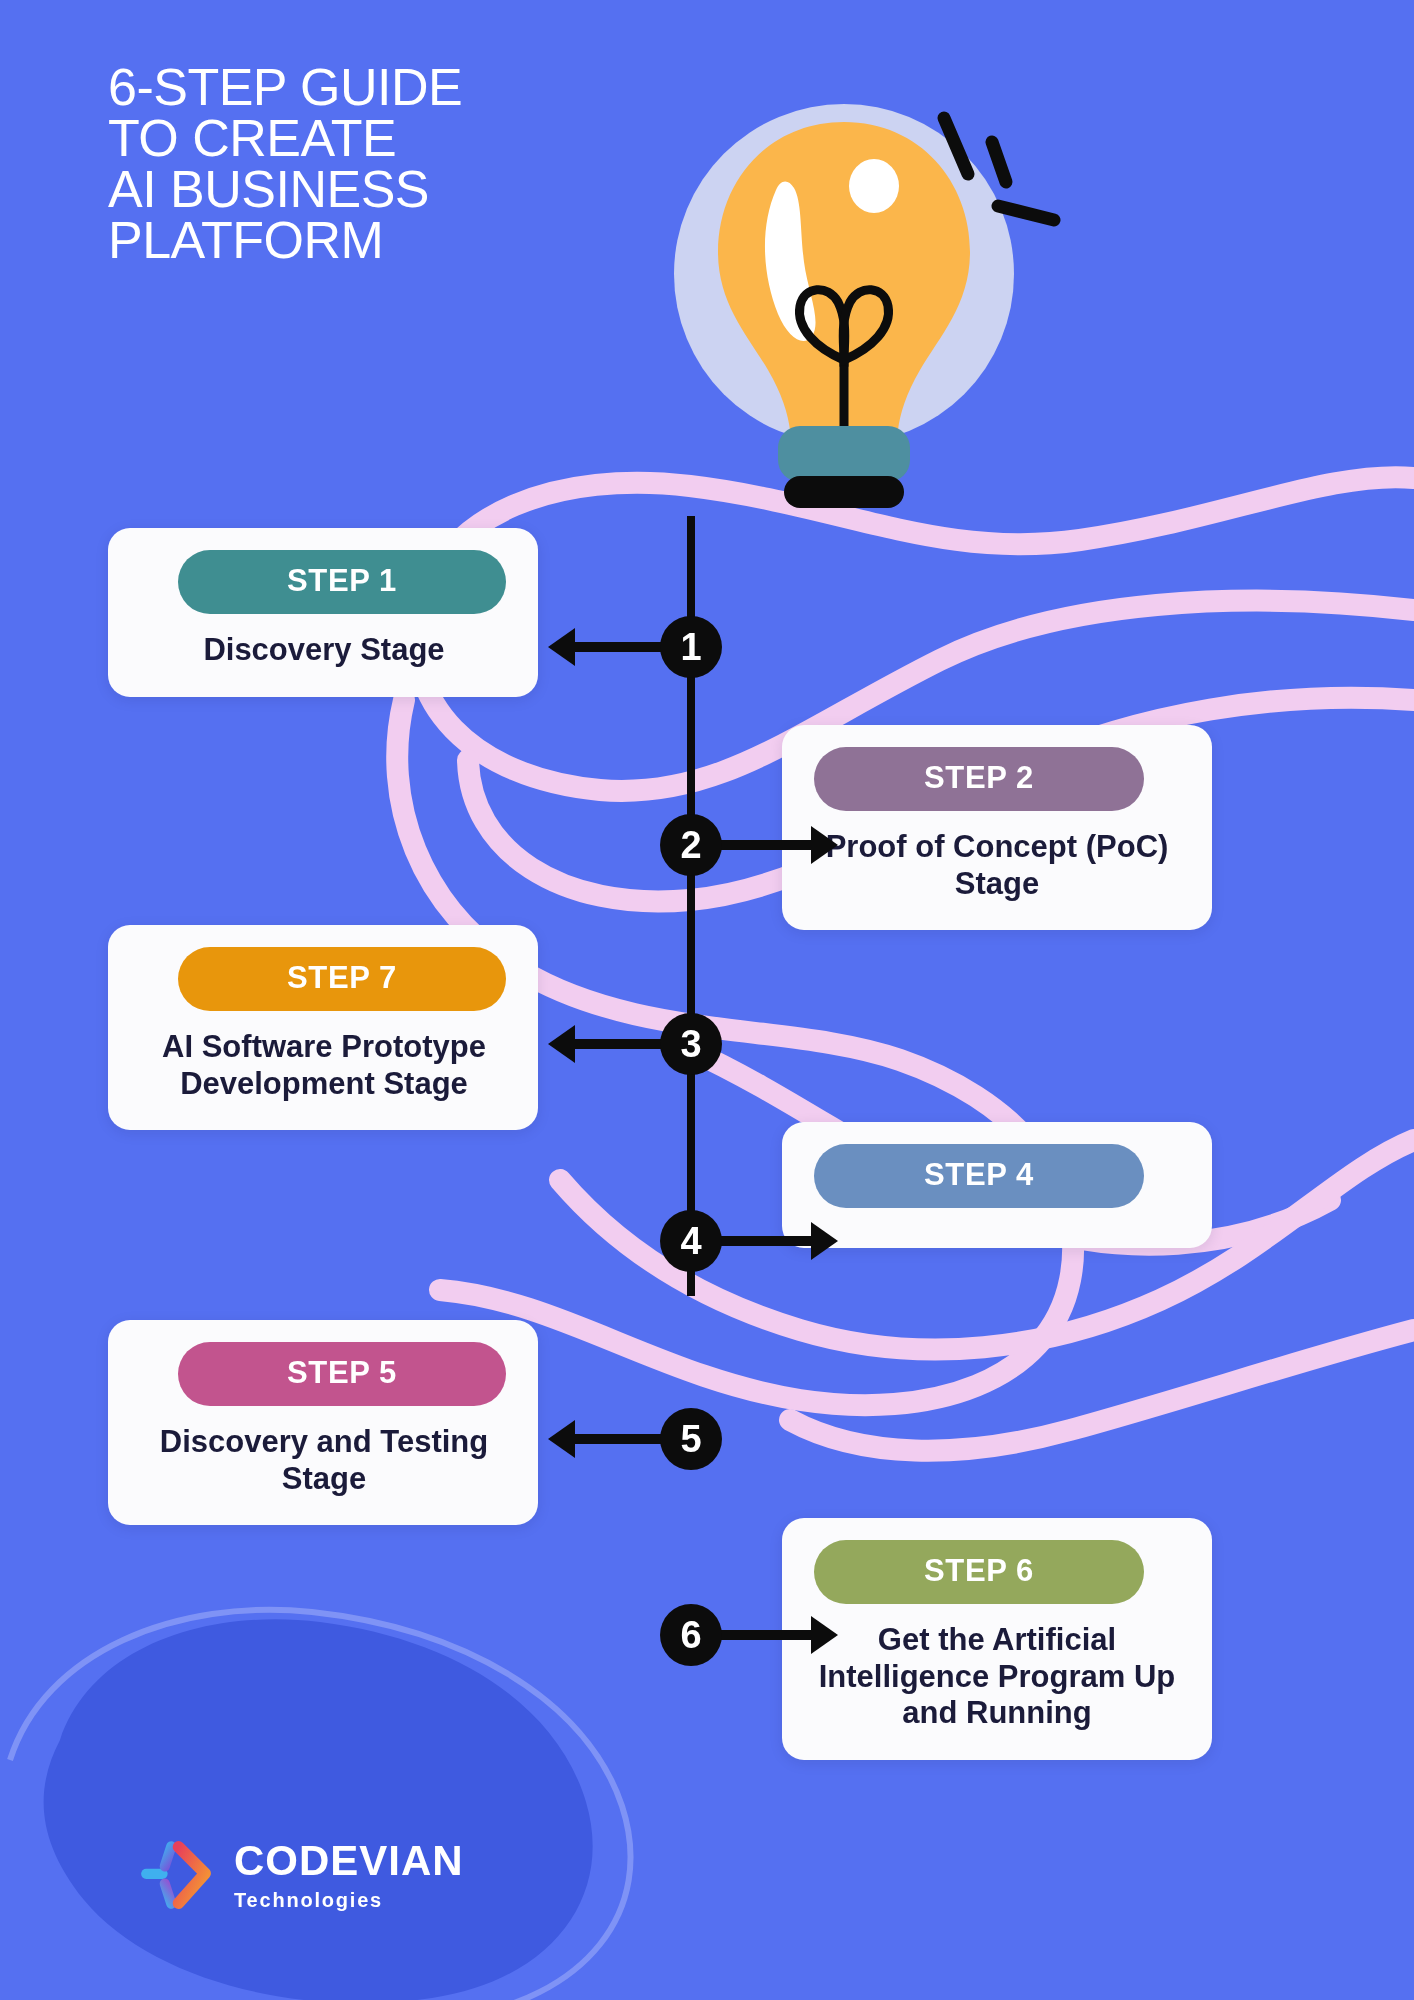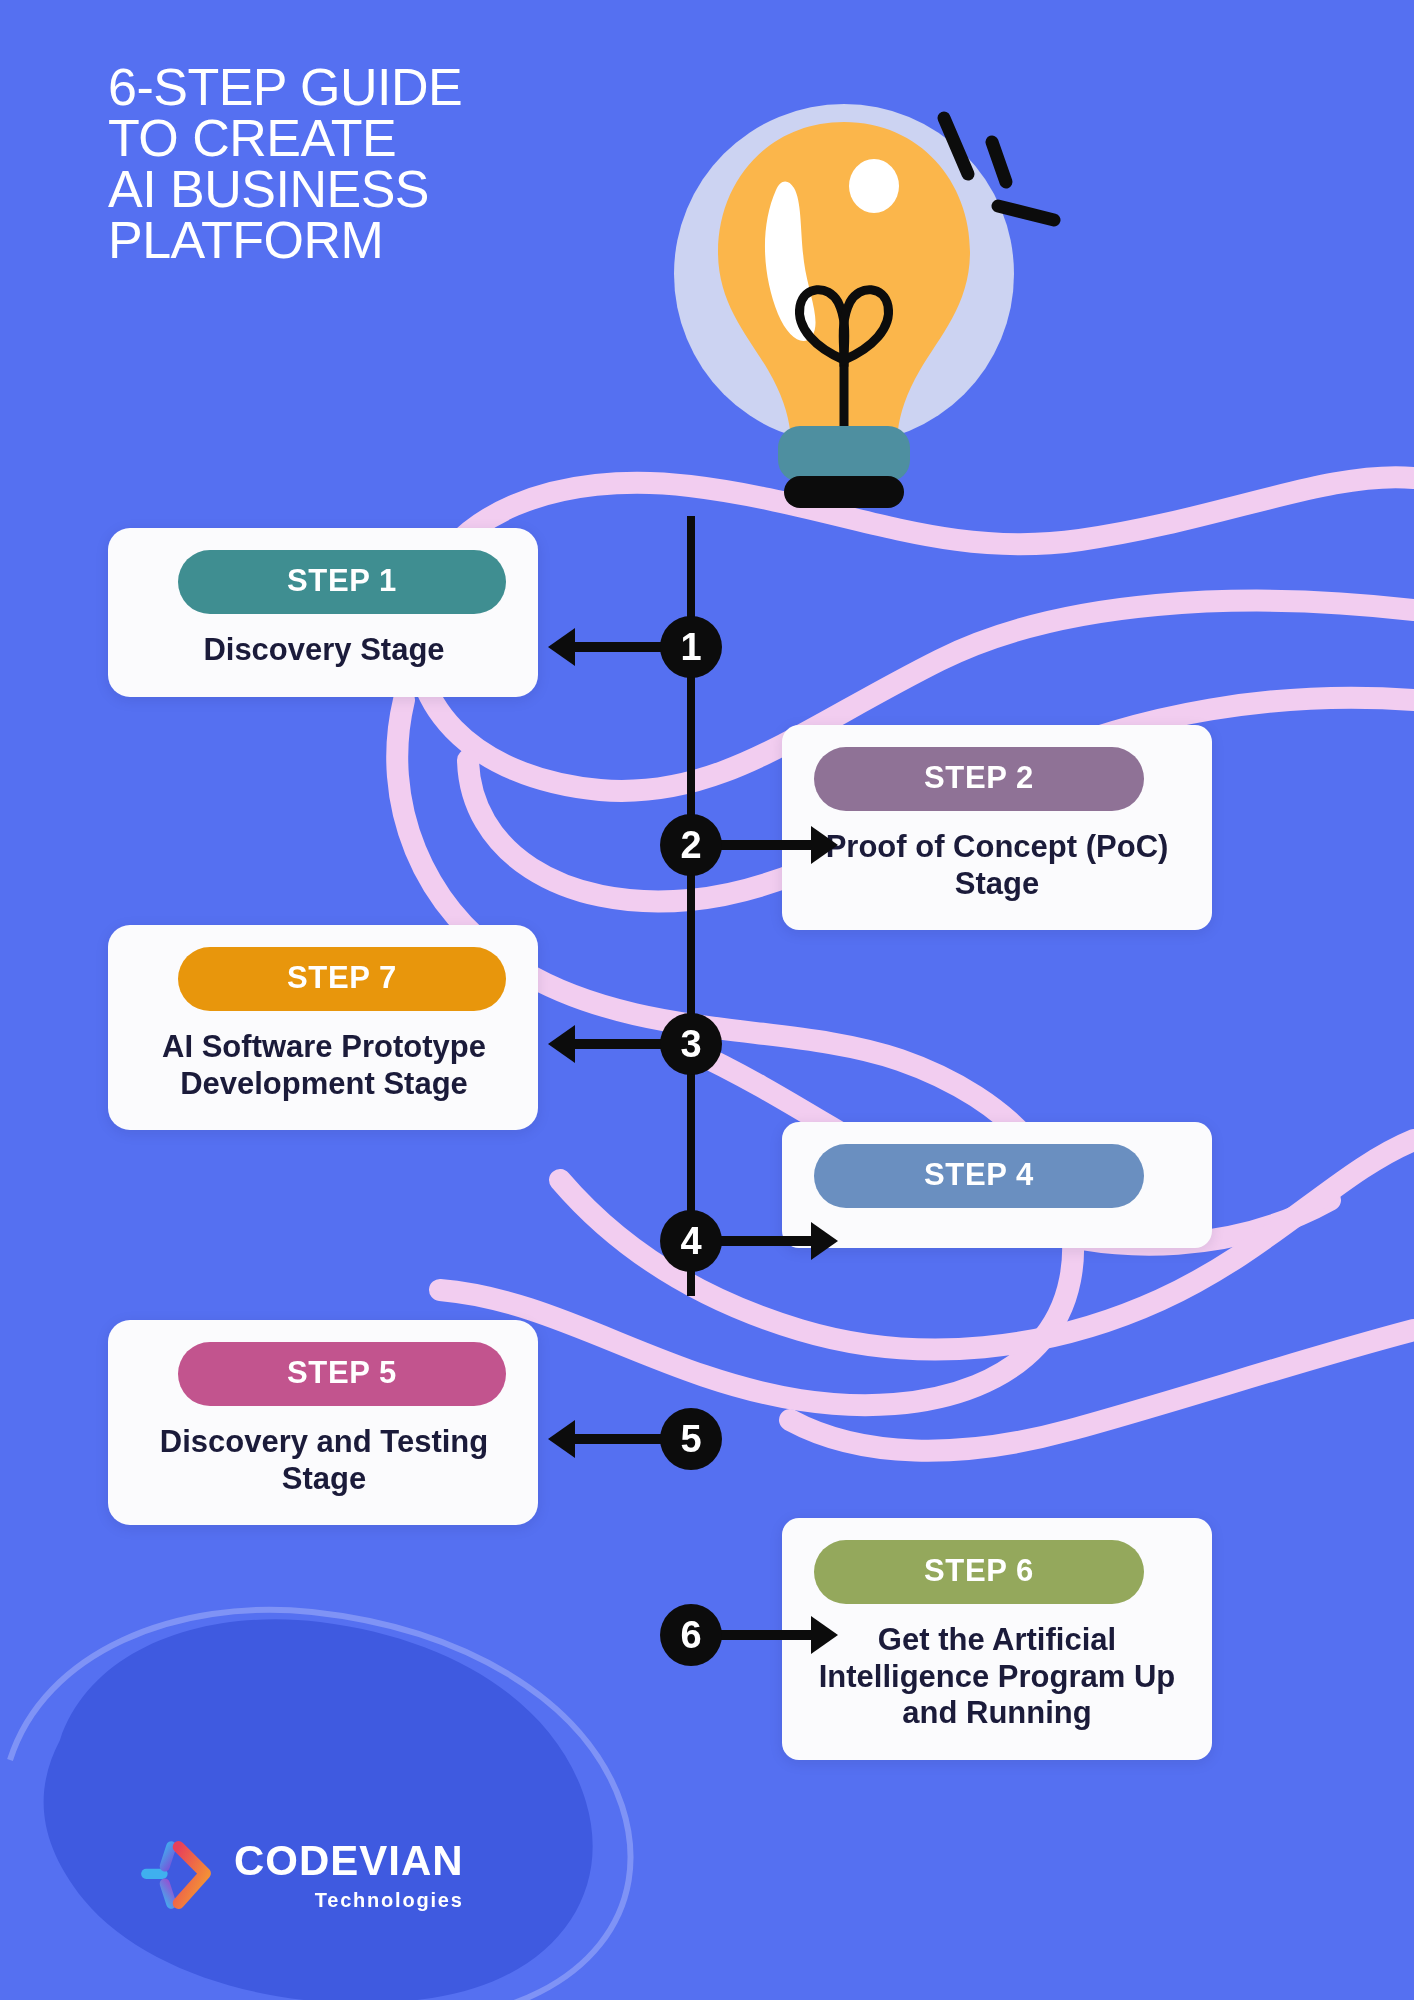--- a/index.html
+++ b/index.html
@@ -67,29 +67,29 @@
   .card-text {
     color:#1b1b3a;
     font-weight:bold;
     font-size:31px;
     line-height:1.18;
     text-align:center;
     padding:4px 2px 2px;
   }
 
   .card.left  { left:108px; width:430px;padding-left:28px; }
-  .card.right { left:782px; width:430px;border-radius:17px; }
+  .card.right { left:782px; width:430px; }
 
   .badge.inset-l { margin-left:42px; margin-right:6px; }
   .badge.inset-r { margin-left:6px;  margin-right:42px; }
 
   
   .logo { position:absolute; left:138px; top:1836px; z-index:10; display:flex; align-items:center; gap:18px; }
   .logo-mark { width:78px; height:78px; flex:none; }
-  .logo-text { display:flex; flex-direction:column; align-items:flex-end; }
+  .logo-text { display:flex; flex-direction:column; align-items:flex-start; }
   .logo-name {
     color:#ffffff; font-size:42px; font-weight:bold;
     letter-spacing:1px; line-height:1;
   }
   .logo-sub {
     color:#ffffff; font-size:20px; font-weight:bold;
     letter-spacing:1.8px; line-height:1; margin-top:8px;
   }
 </style>
 </head>

